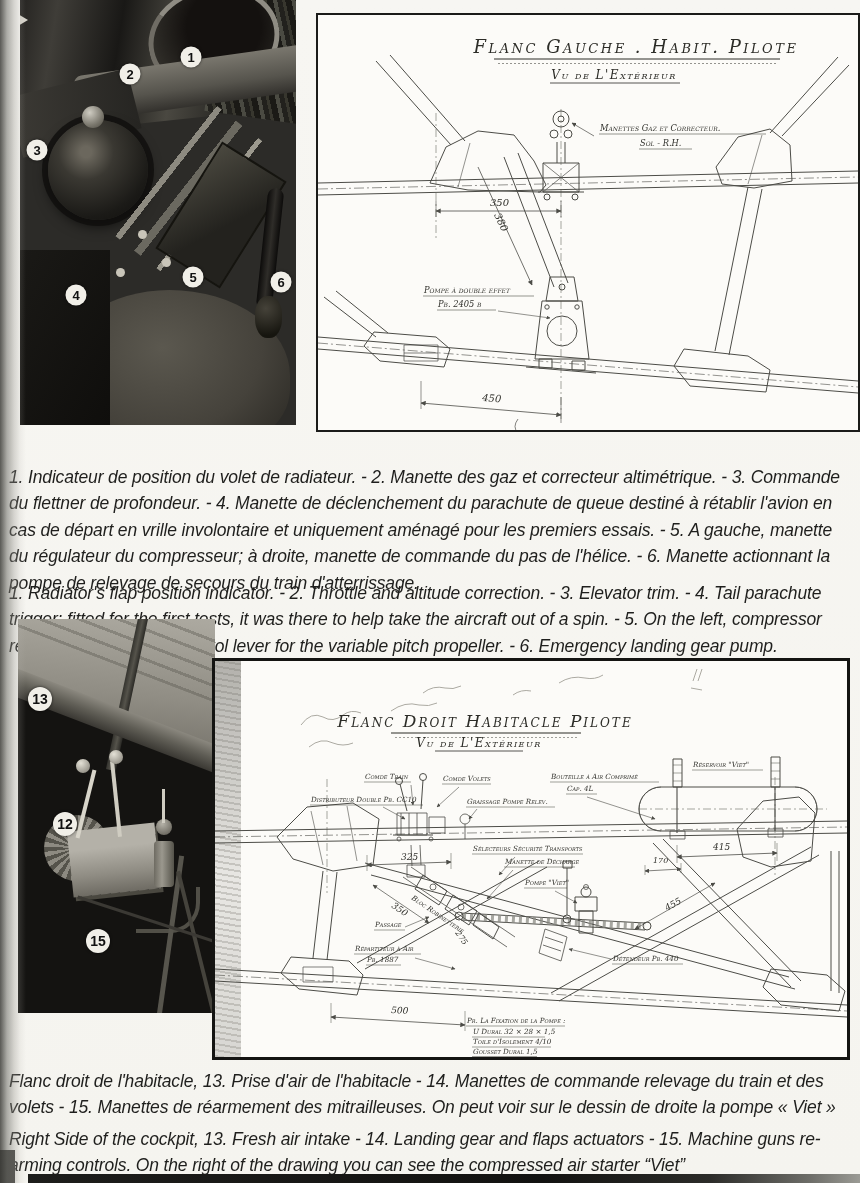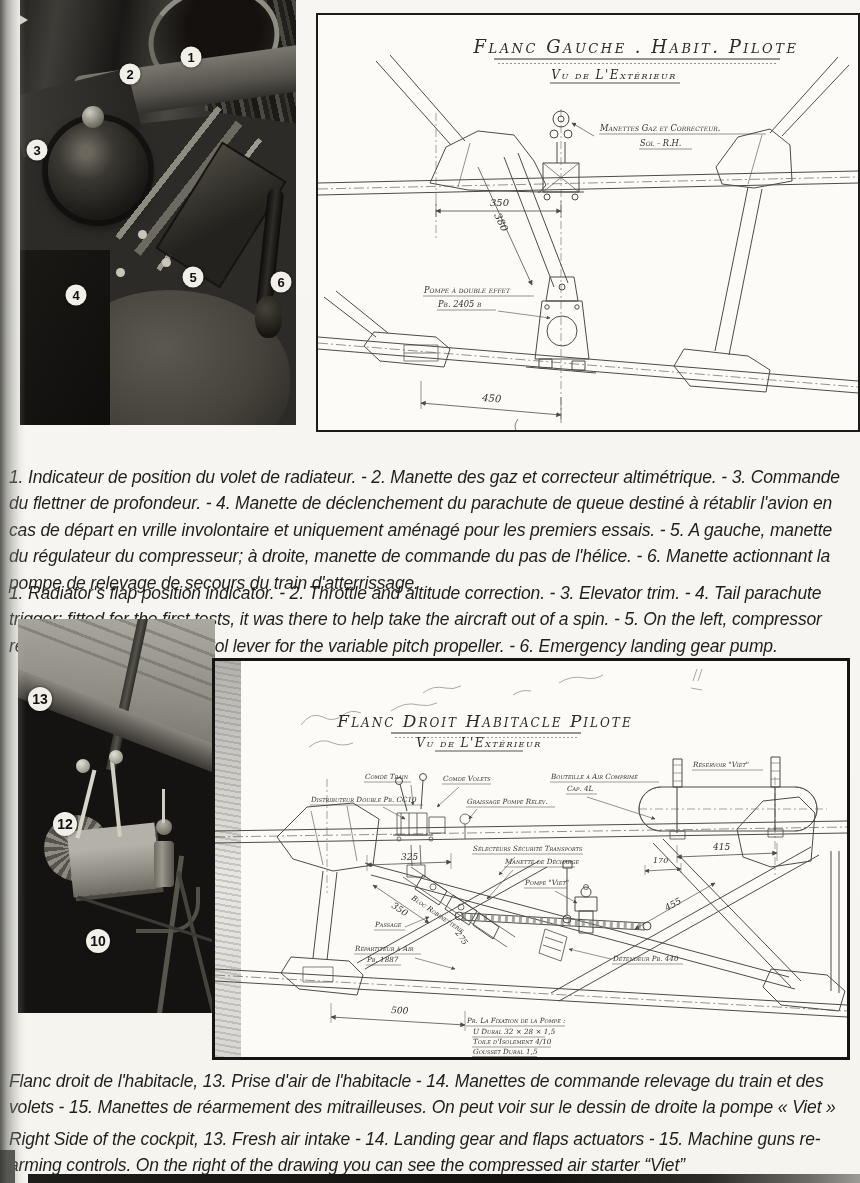--- a/index.html
+++ b/index.html
@@ -227,21 +227,21 @@
     <div class="pb-ball2"></div>
     <div class="pb-valve"></div>
     <div class="pb-valveknob"></div>
     <div class="pb-rod"></div>
     <div class="pb-hose"></div>
     <div class="pb-strut1"></div>
     <div class="pb-strut2"></div>
     <div class="pb-cross"></div>
     <span class="callout big" style="left:22px;top:80px">13</span>
     <span class="callout big" style="left:47px;top:205px">12</span>
-    <span class="callout big" style="left:80px;top:322px">10</span>
+    <span class="callout big" style="left:80px;top:322px">15</span>
   </figure>
 
   <div class="drawing drawing-bottom">
     <div class="noise2"></div>
     <svg width="632" height="396" viewBox="0 0 632 396">
       <defs>
         <marker id="arB" viewBox="0 0 10 10" refX="9" refY="5" markerWidth="6.5" markerHeight="6.5" orient="auto-start-reverse">
           <path d="M0,0 L10,5 L0,10 z" fill="#4c4c47"></path>
         </marker>
       </defs>

